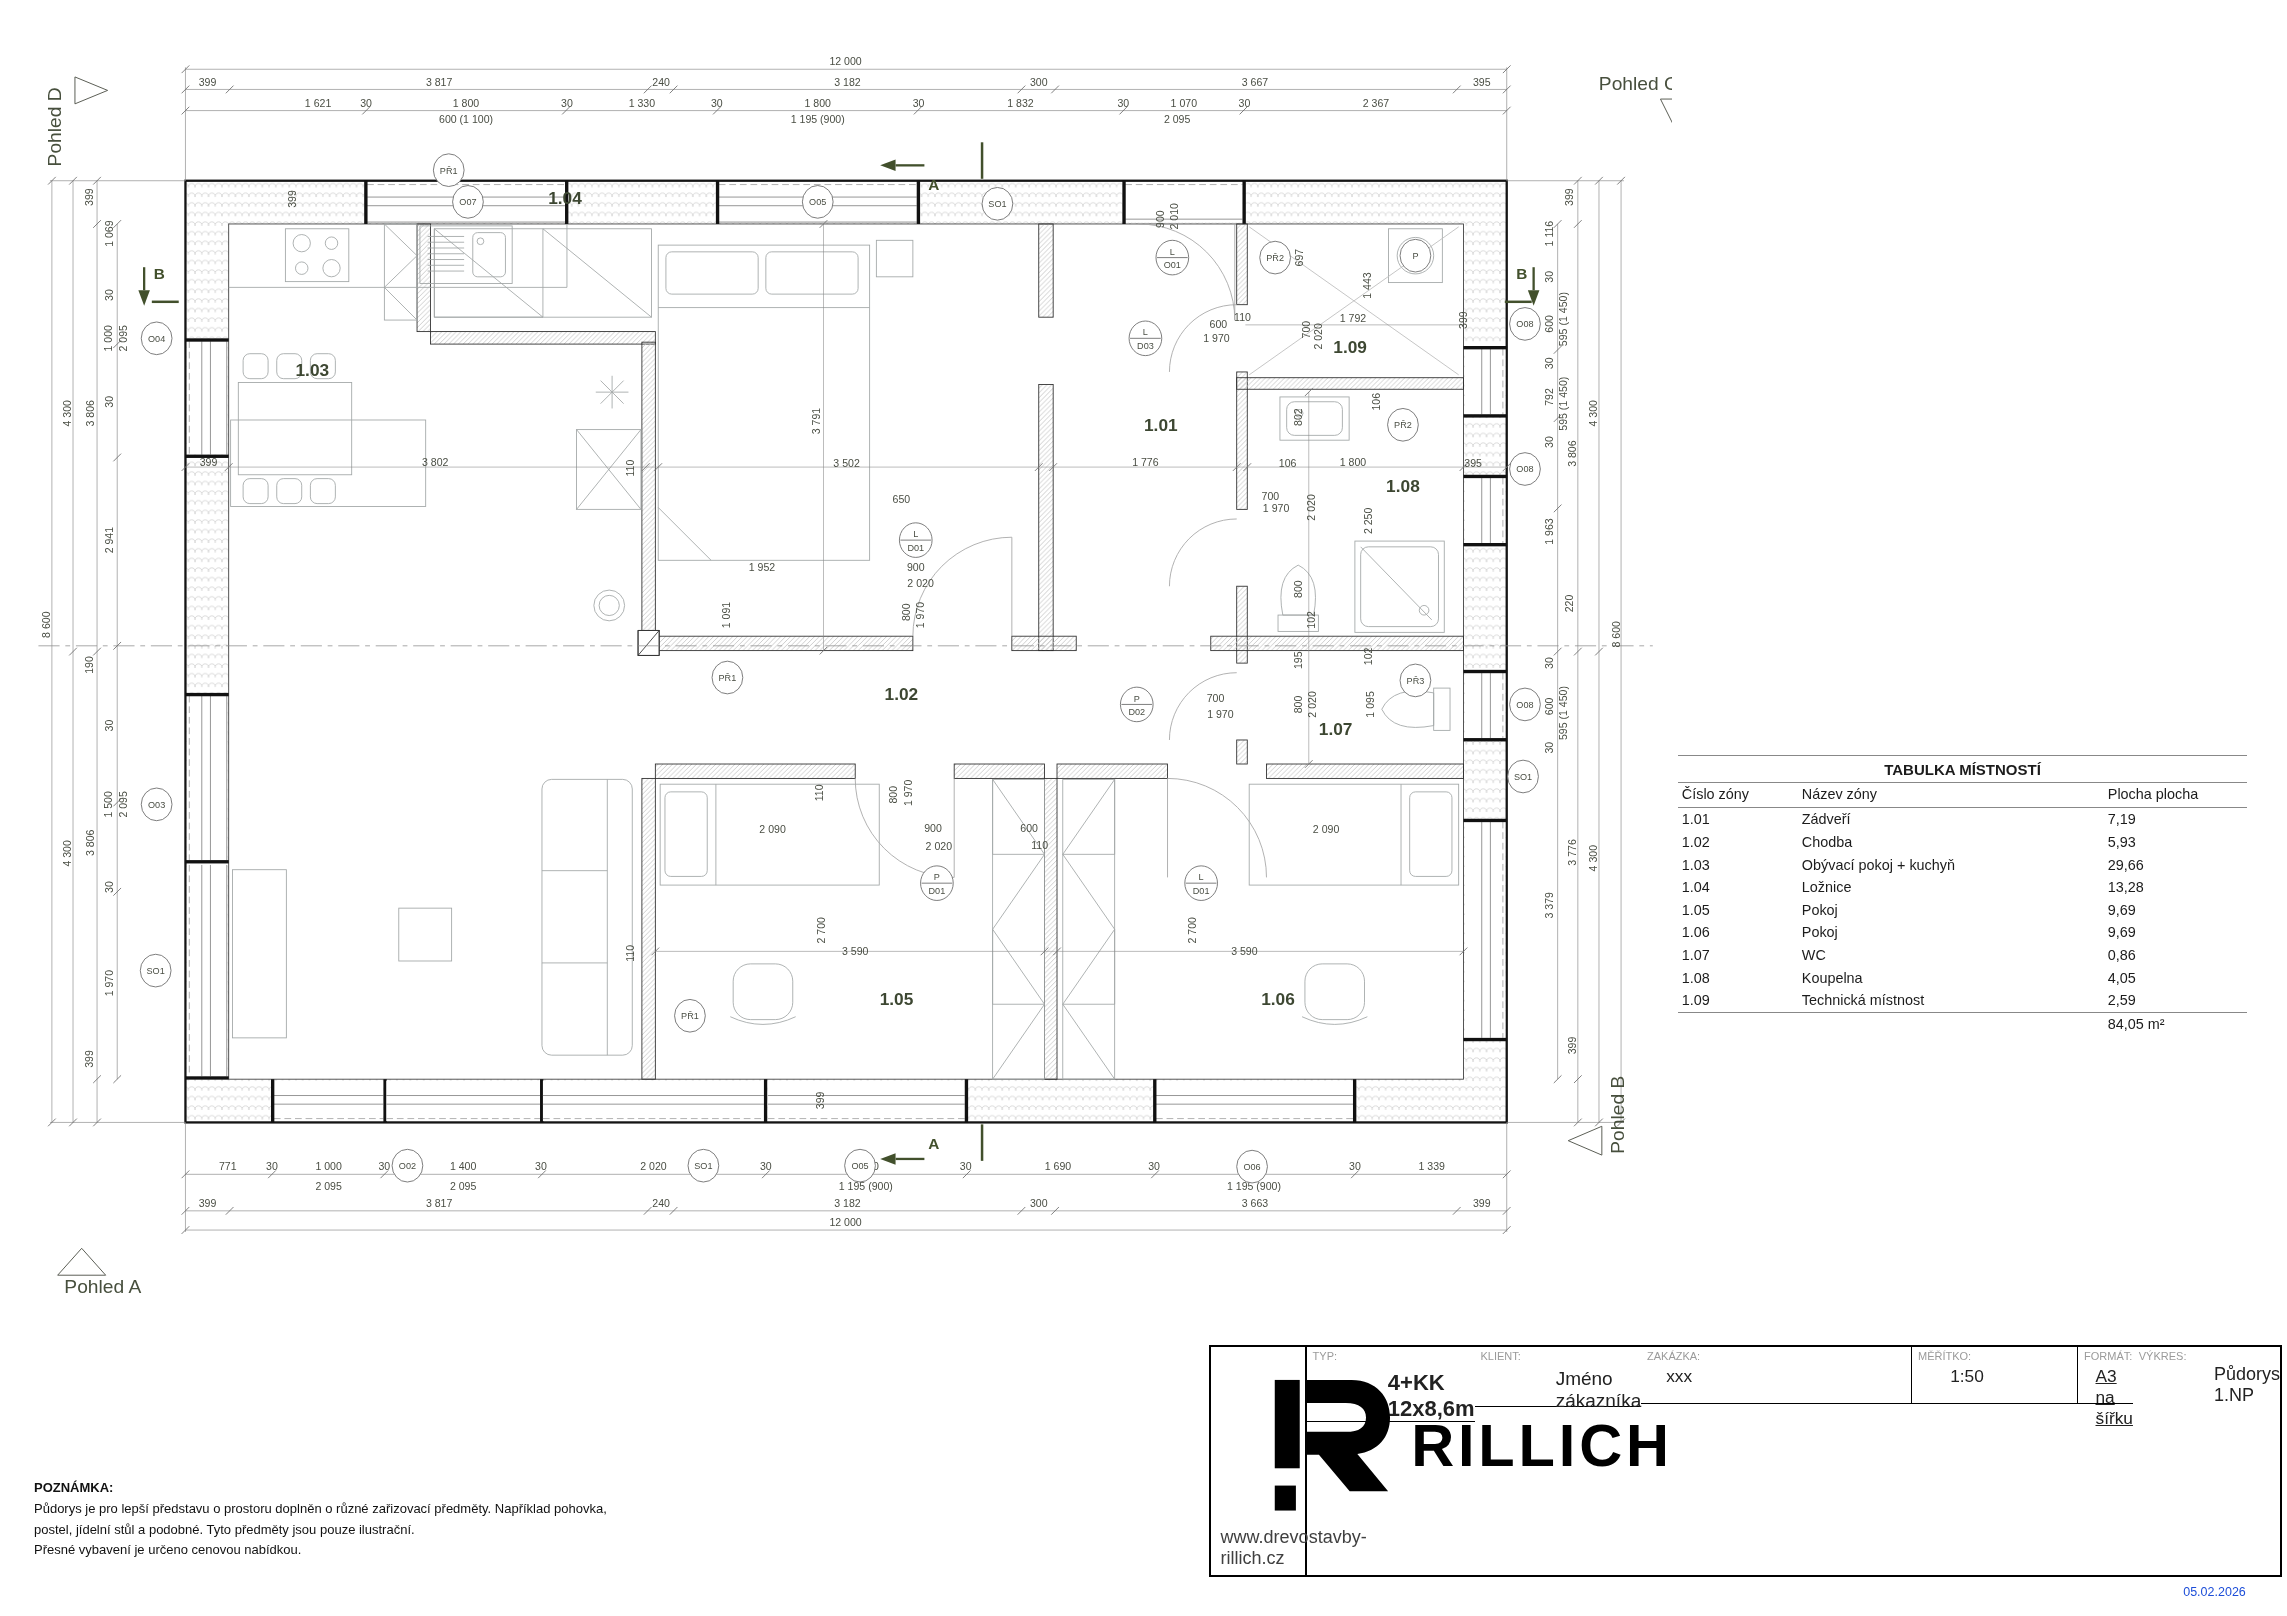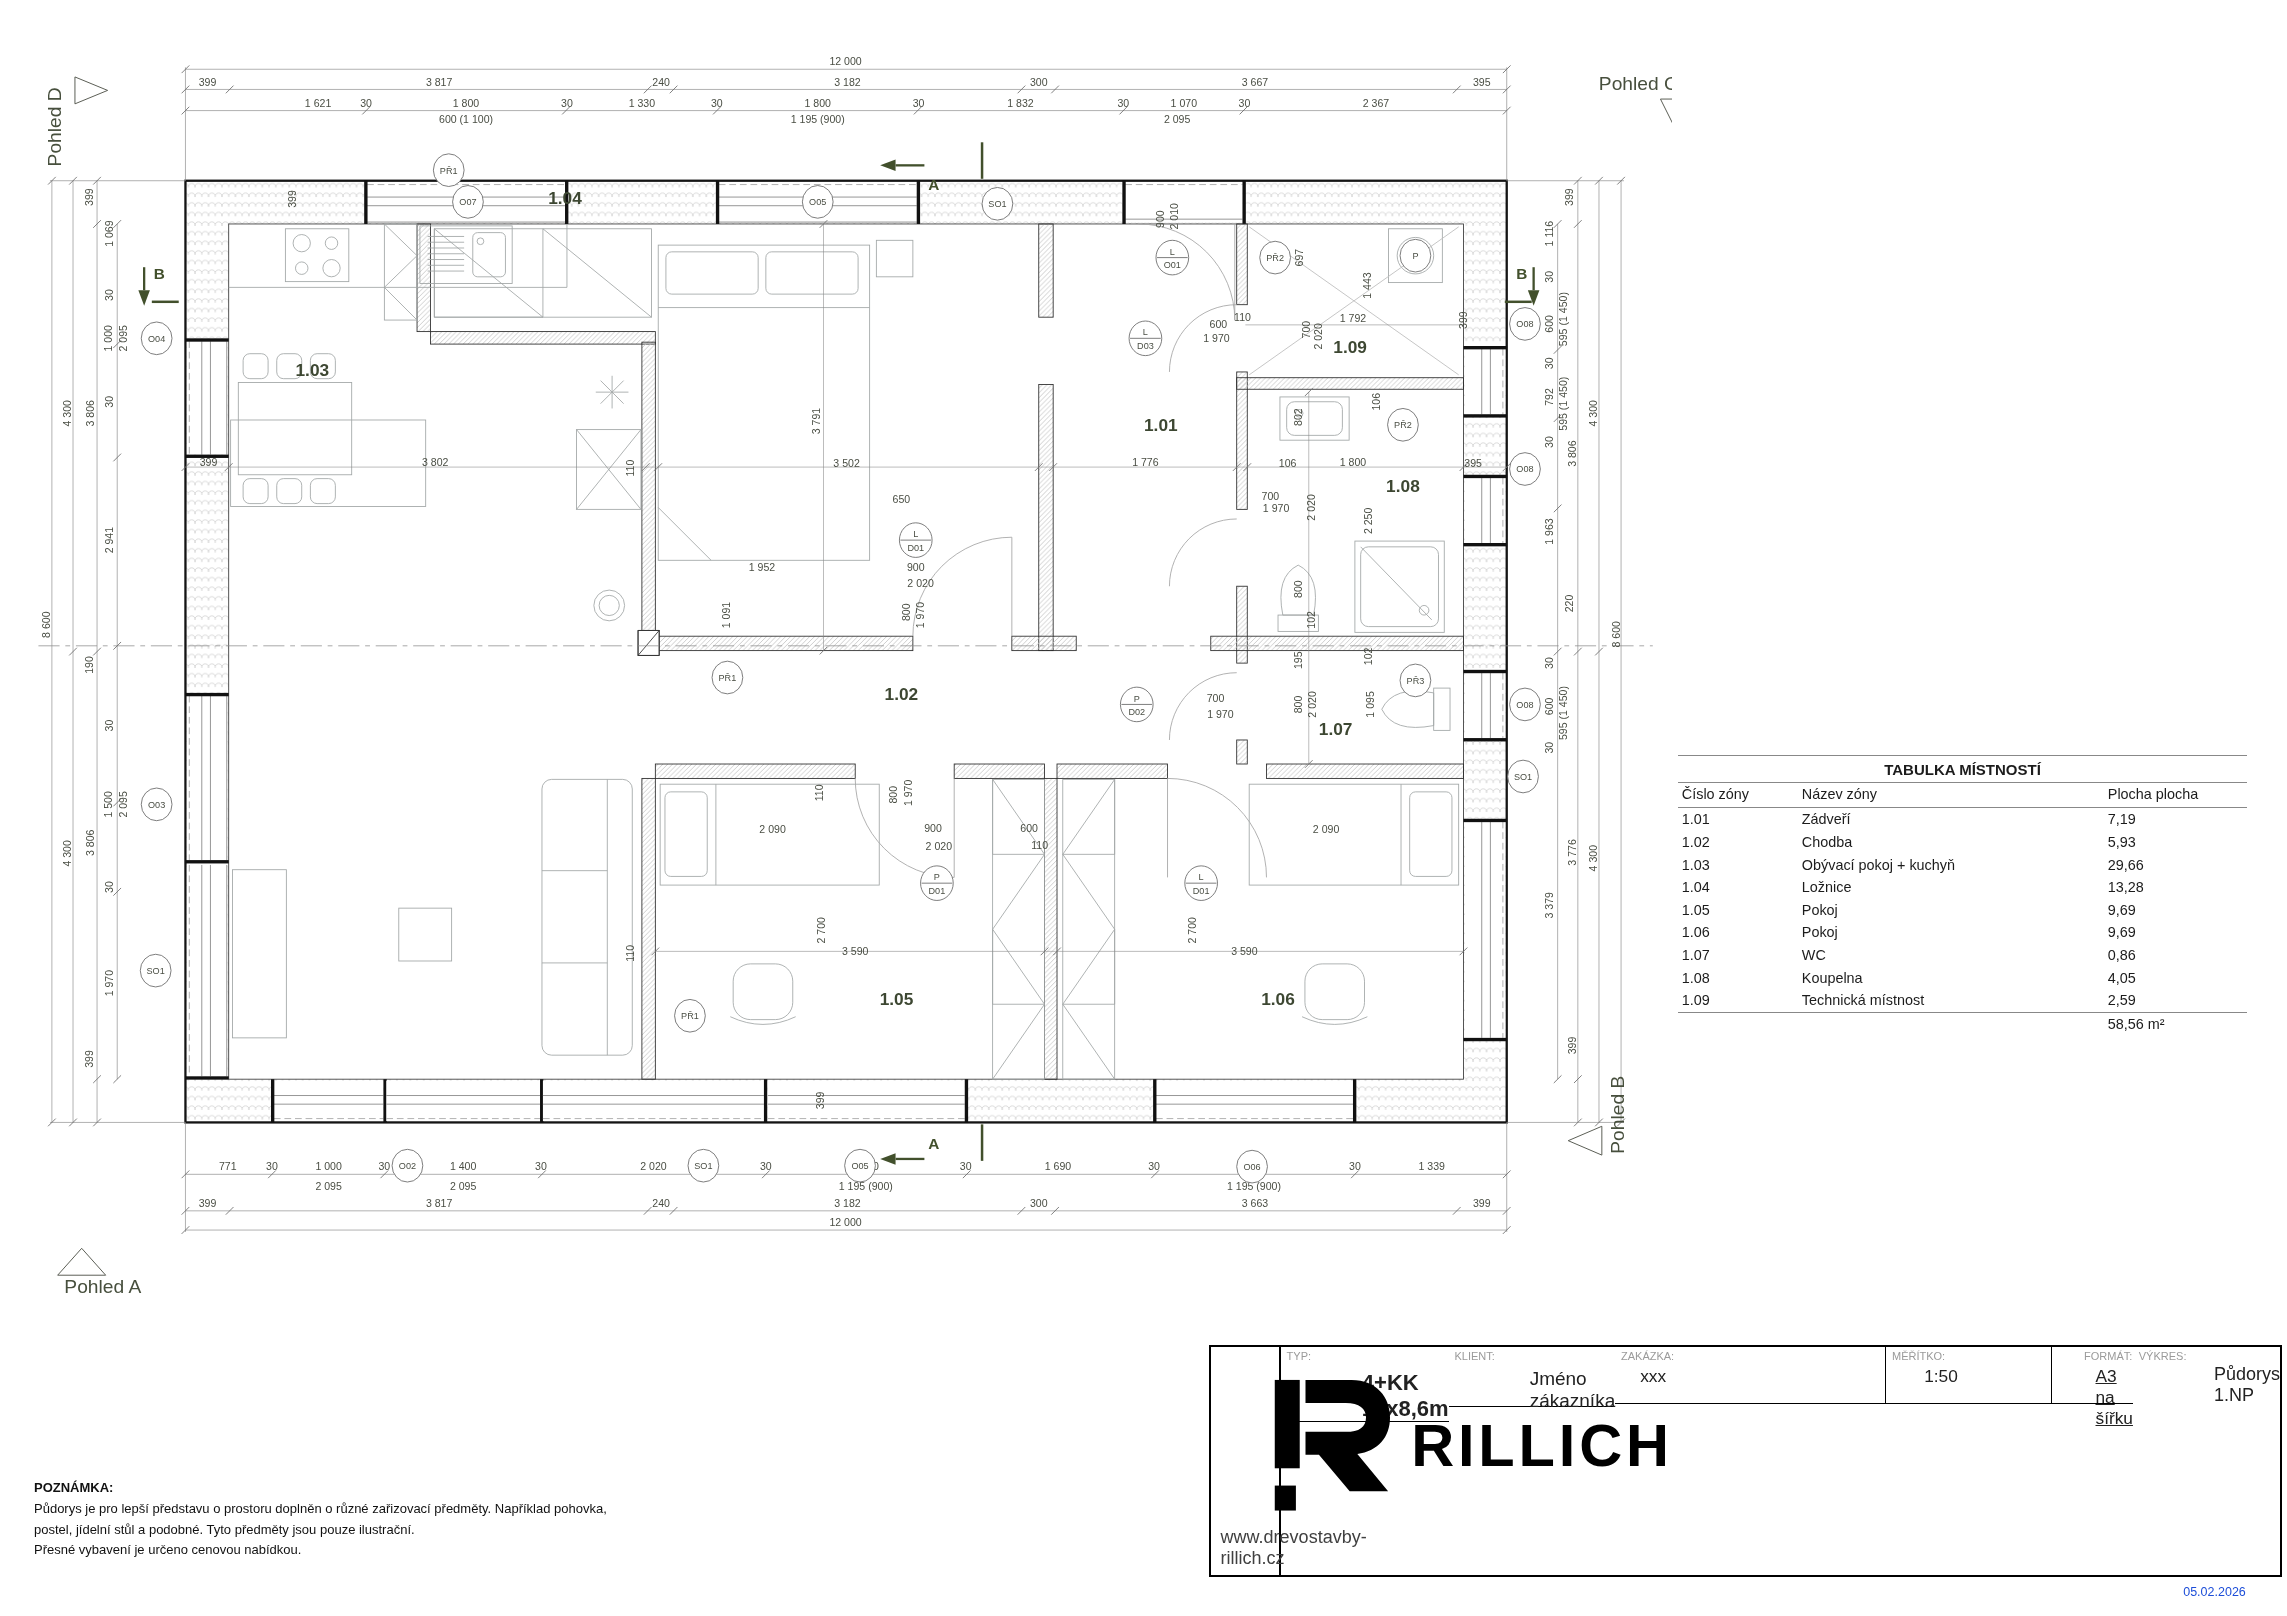--- a/index.html
+++ b/index.html
@@ -31,21 +31,21 @@
   .tb-left{width:520px;position:relative;border-right:2.9px solid #000;}
   .tb-web{position:absolute;left:9.6px;bottom:5.8px;font-size:18px;color:#404040;}
   .tb-right{flex:1;display:flex;flex-direction:row;}
   .tb-cap{font-size:11px;color:#9a9a9a;padding:2.9px 0 0 5.8px;}
   .tb-row1{height:74px;border-bottom:1.9px solid #000;}
   .tb-row1 .val{font-size:22px;font-weight:bold;padding:7.7px 0 0 81px;}
   .tb-row2{height:59px;border-bottom:1.9px solid #000;}
   .tb-row2 .val{font-size:19px;padding:5.8px 0 0 81px;}
   .tb-row3{height:56px;border-bottom:1.9px solid #000;display:flex;}
   .tb-row3 .cell{border-right:1.9px solid #000;display:flex;flex-direction:column;}
-  .tb-row3 .cell:last-child{border-right:none;margin-left:26px;}
+  .tb-row3 .cell:last-child{border-right:none;}
   .tb-c1{width:270px;} .tb-c2{width:165px;} .tb-c3{flex:1;}
   .tb-row3 .val{font-size:17.3px;padding:3.8px 0 0 25px;}
   .tb-c2 .val{padding-left:38px;} .tb-c3 .val{padding-left:17.3px;text-decoration:underline;}
   .tb-row4{flex:1;}
   .tb-row4 .val{font-size:18px;padding:1.9px 0 0 81px;}
   .date{position:absolute;left:2152px;top:1585px;width:125px;text-align:center;
         color:#1d4ed8;font-size:12.5px;}
   .logo-wrap{position:absolute;left:58px;top:27px;}
 </style>
 </head>
@@ -770,21 +770,21 @@
         </div>
         <div class="trow">
           <div class="c1">1.09</div>
           <div class="c2">Technická místnost</div>
           <div class="c3">2,59</div>
         </div>
       </div>
   <div class="totrow">
     <div class="c1"></div>
         <div class="c2"></div>
-    <div class="c3">58,56 m²</div>
+    <div class="c3">84,05 m²</div>
   </div>
 </div>
 
 <div class="note">
   <div class="nt">POZNÁMKA:</div>
   <div>Půdorys je pro lepší představu o prostoru doplněn o různé zařizovací předměty. Například pohovka,</div>
   <div>postel, jídelní stůl a podobné. Tyto předměty jsou pouze ilustrační.</div>
   <div>Přesné vybavení je určeno cenovou nabídkou.</div>
 </div>
 

